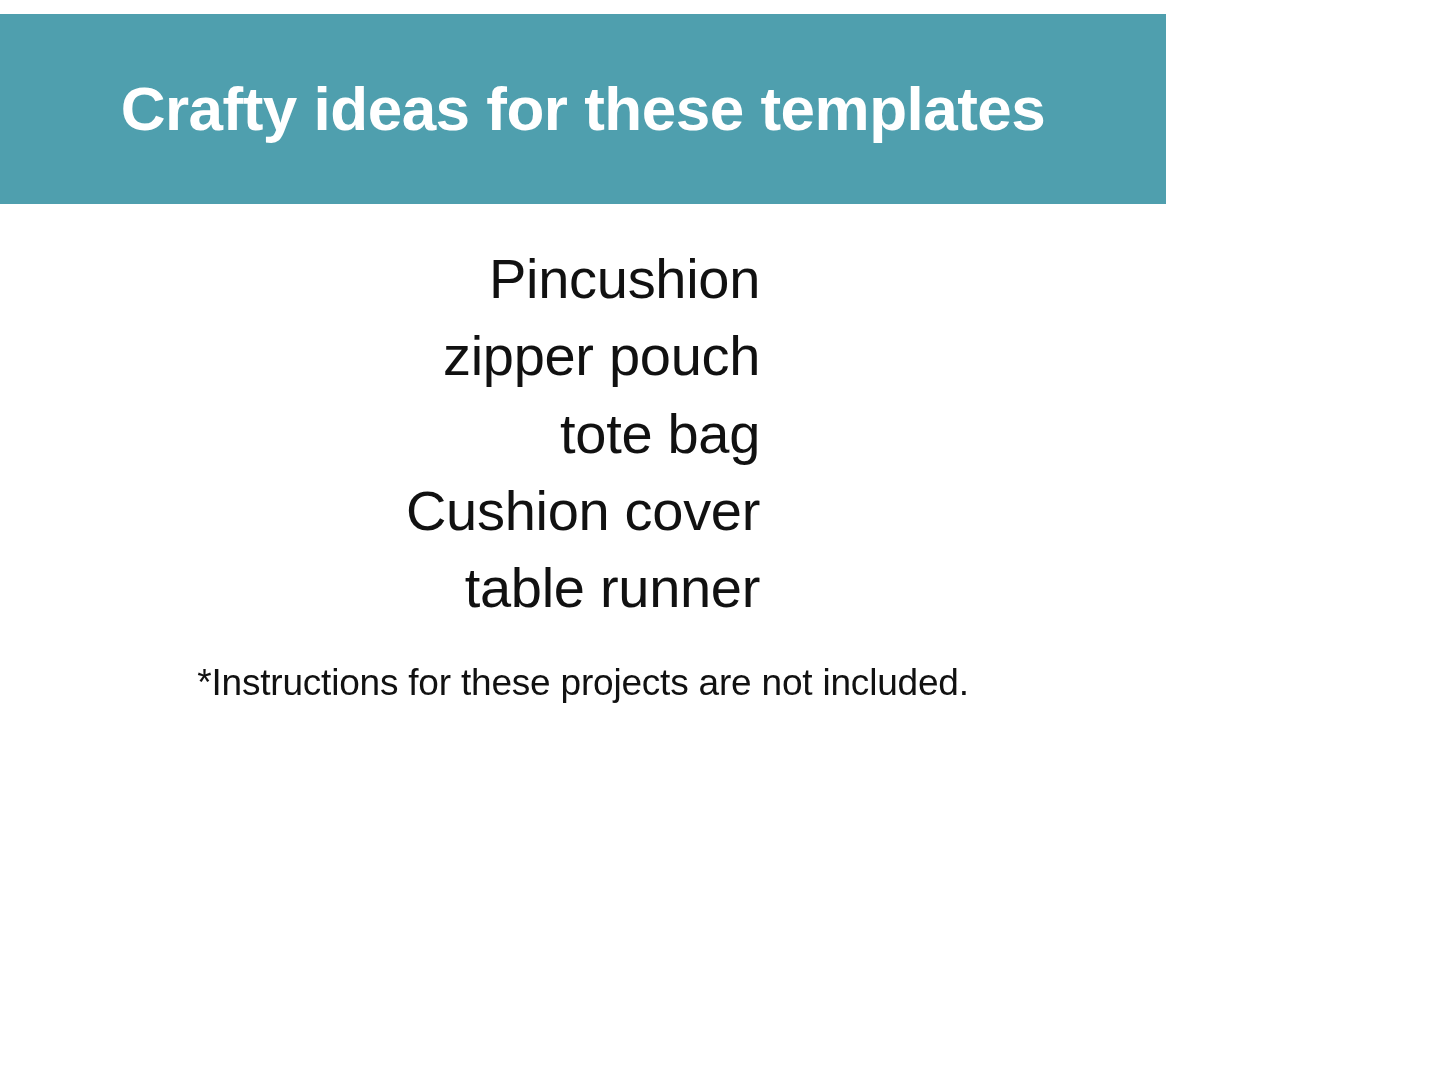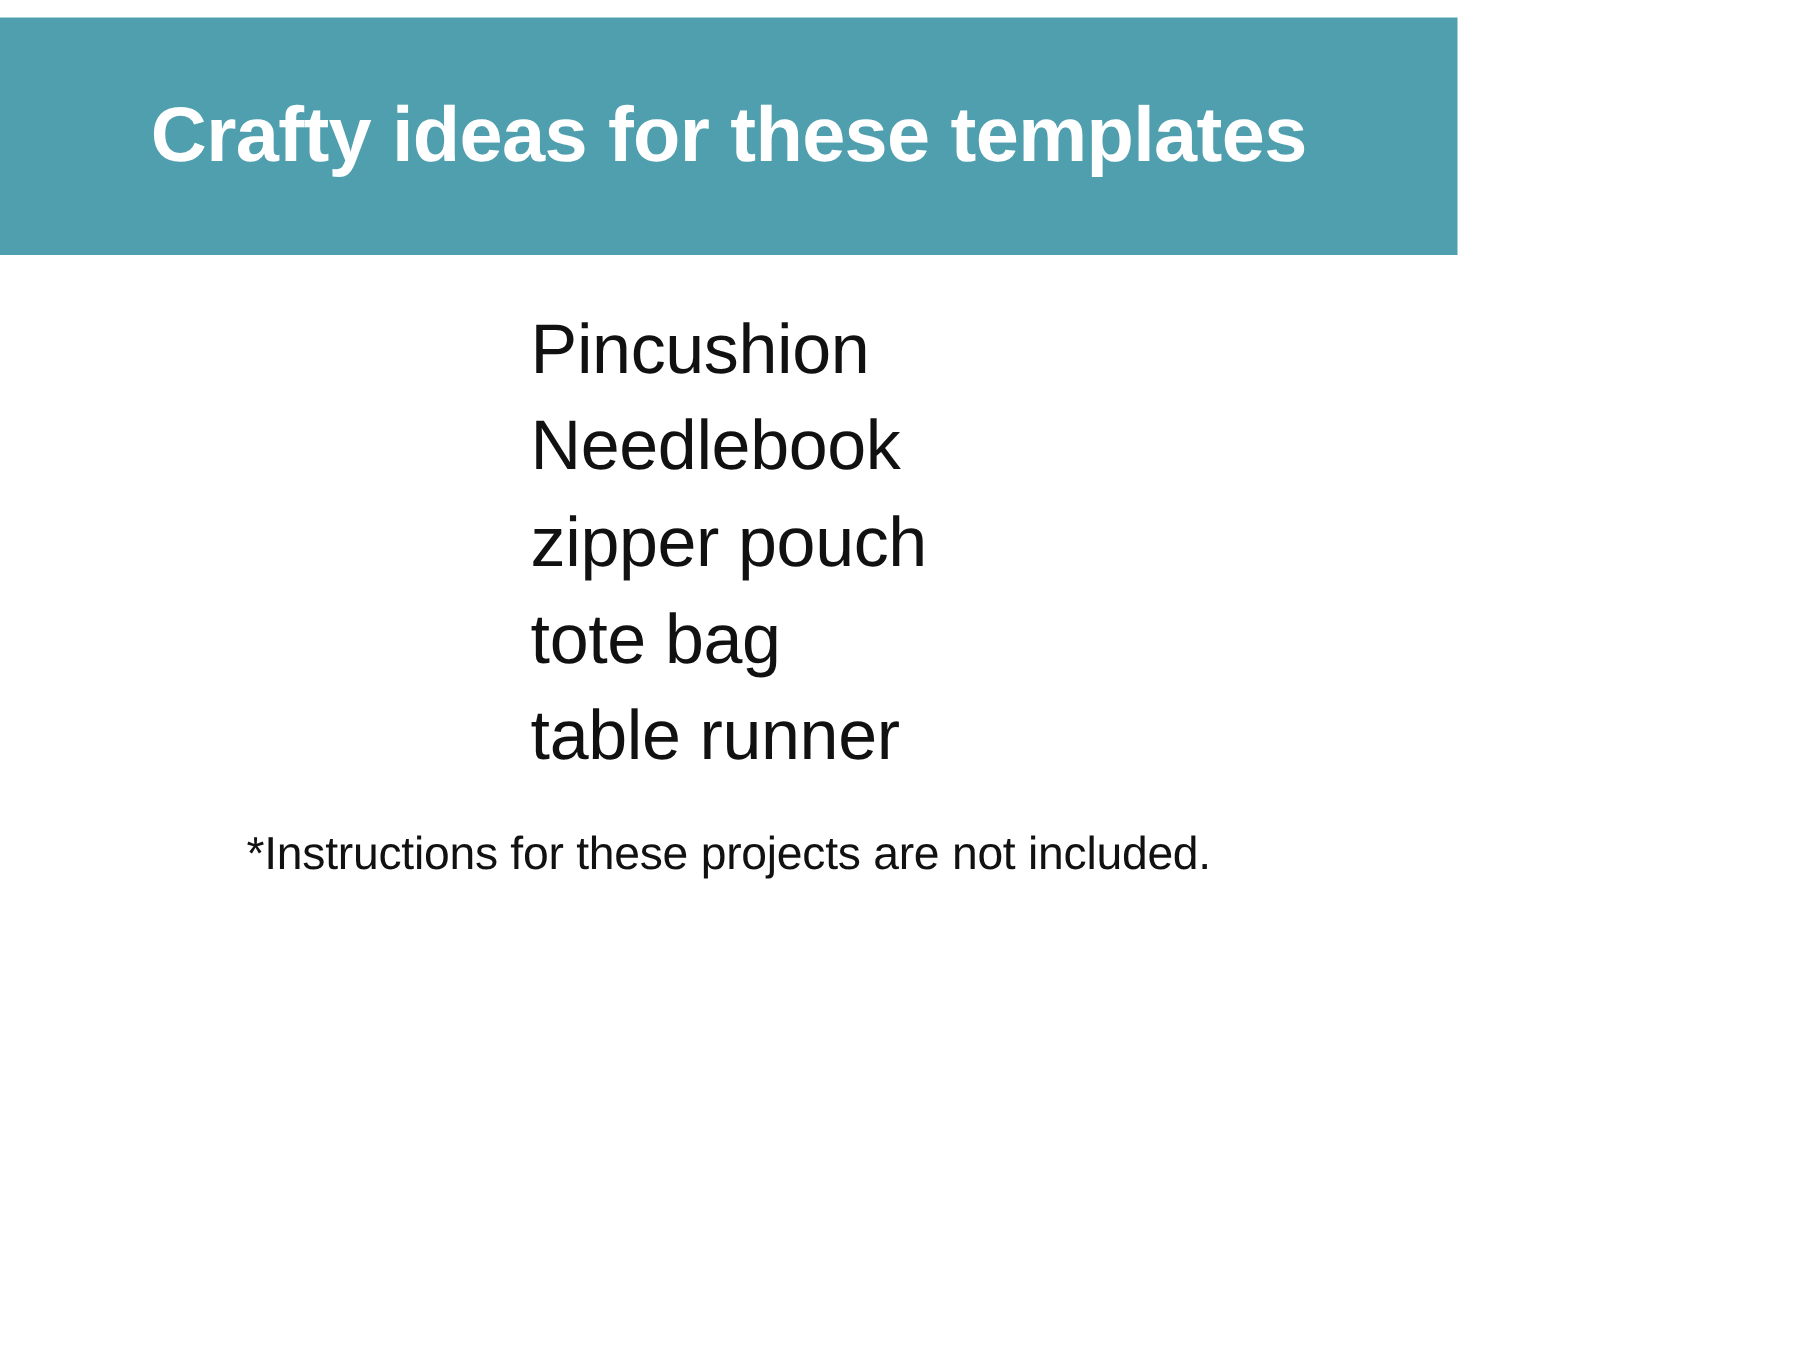--- a/index.html
+++ b/index.html
@@ -49,21 +49,21 @@
     display: flex;
     flex-direction: column;
     align-items: center;
     padding-top: 36px;
     box-sizing: border-box;
   }
   .ideas-list {
     list-style: none;
     margin: 0;
     padding: 0;
-    text-align: left;
+    text-align: right;
   }
   .ideas-list li {
     font-size: 56px;
     color: #111111;
     line-height: 1.38;
     letter-spacing: -0.3px;
     white-space: nowrap;
   }
   .footnote {
     margin-top: 36px;
@@ -84,23 +84,23 @@
 
   <div class="top-margin"></div>
 
   <div class="header-band">
     <div class="header-title">Crafty ideas for these templates</div>
   </div>
 
   <div class="content">
     <ul class="ideas-list">
       <li>Pincushion</li>
-      <li>Needlebook</li>
       <li>zipper pouch</li>
       <li>tote bag</li>
+      <li>Cushion cover</li>
       <li>table runner</li>
     </ul>
 
     <div class="footnote">*Instructions for these projects are not included.</div>
   </div>
 
   <div class="bottom-margin"></div>
 
 </div>
 

